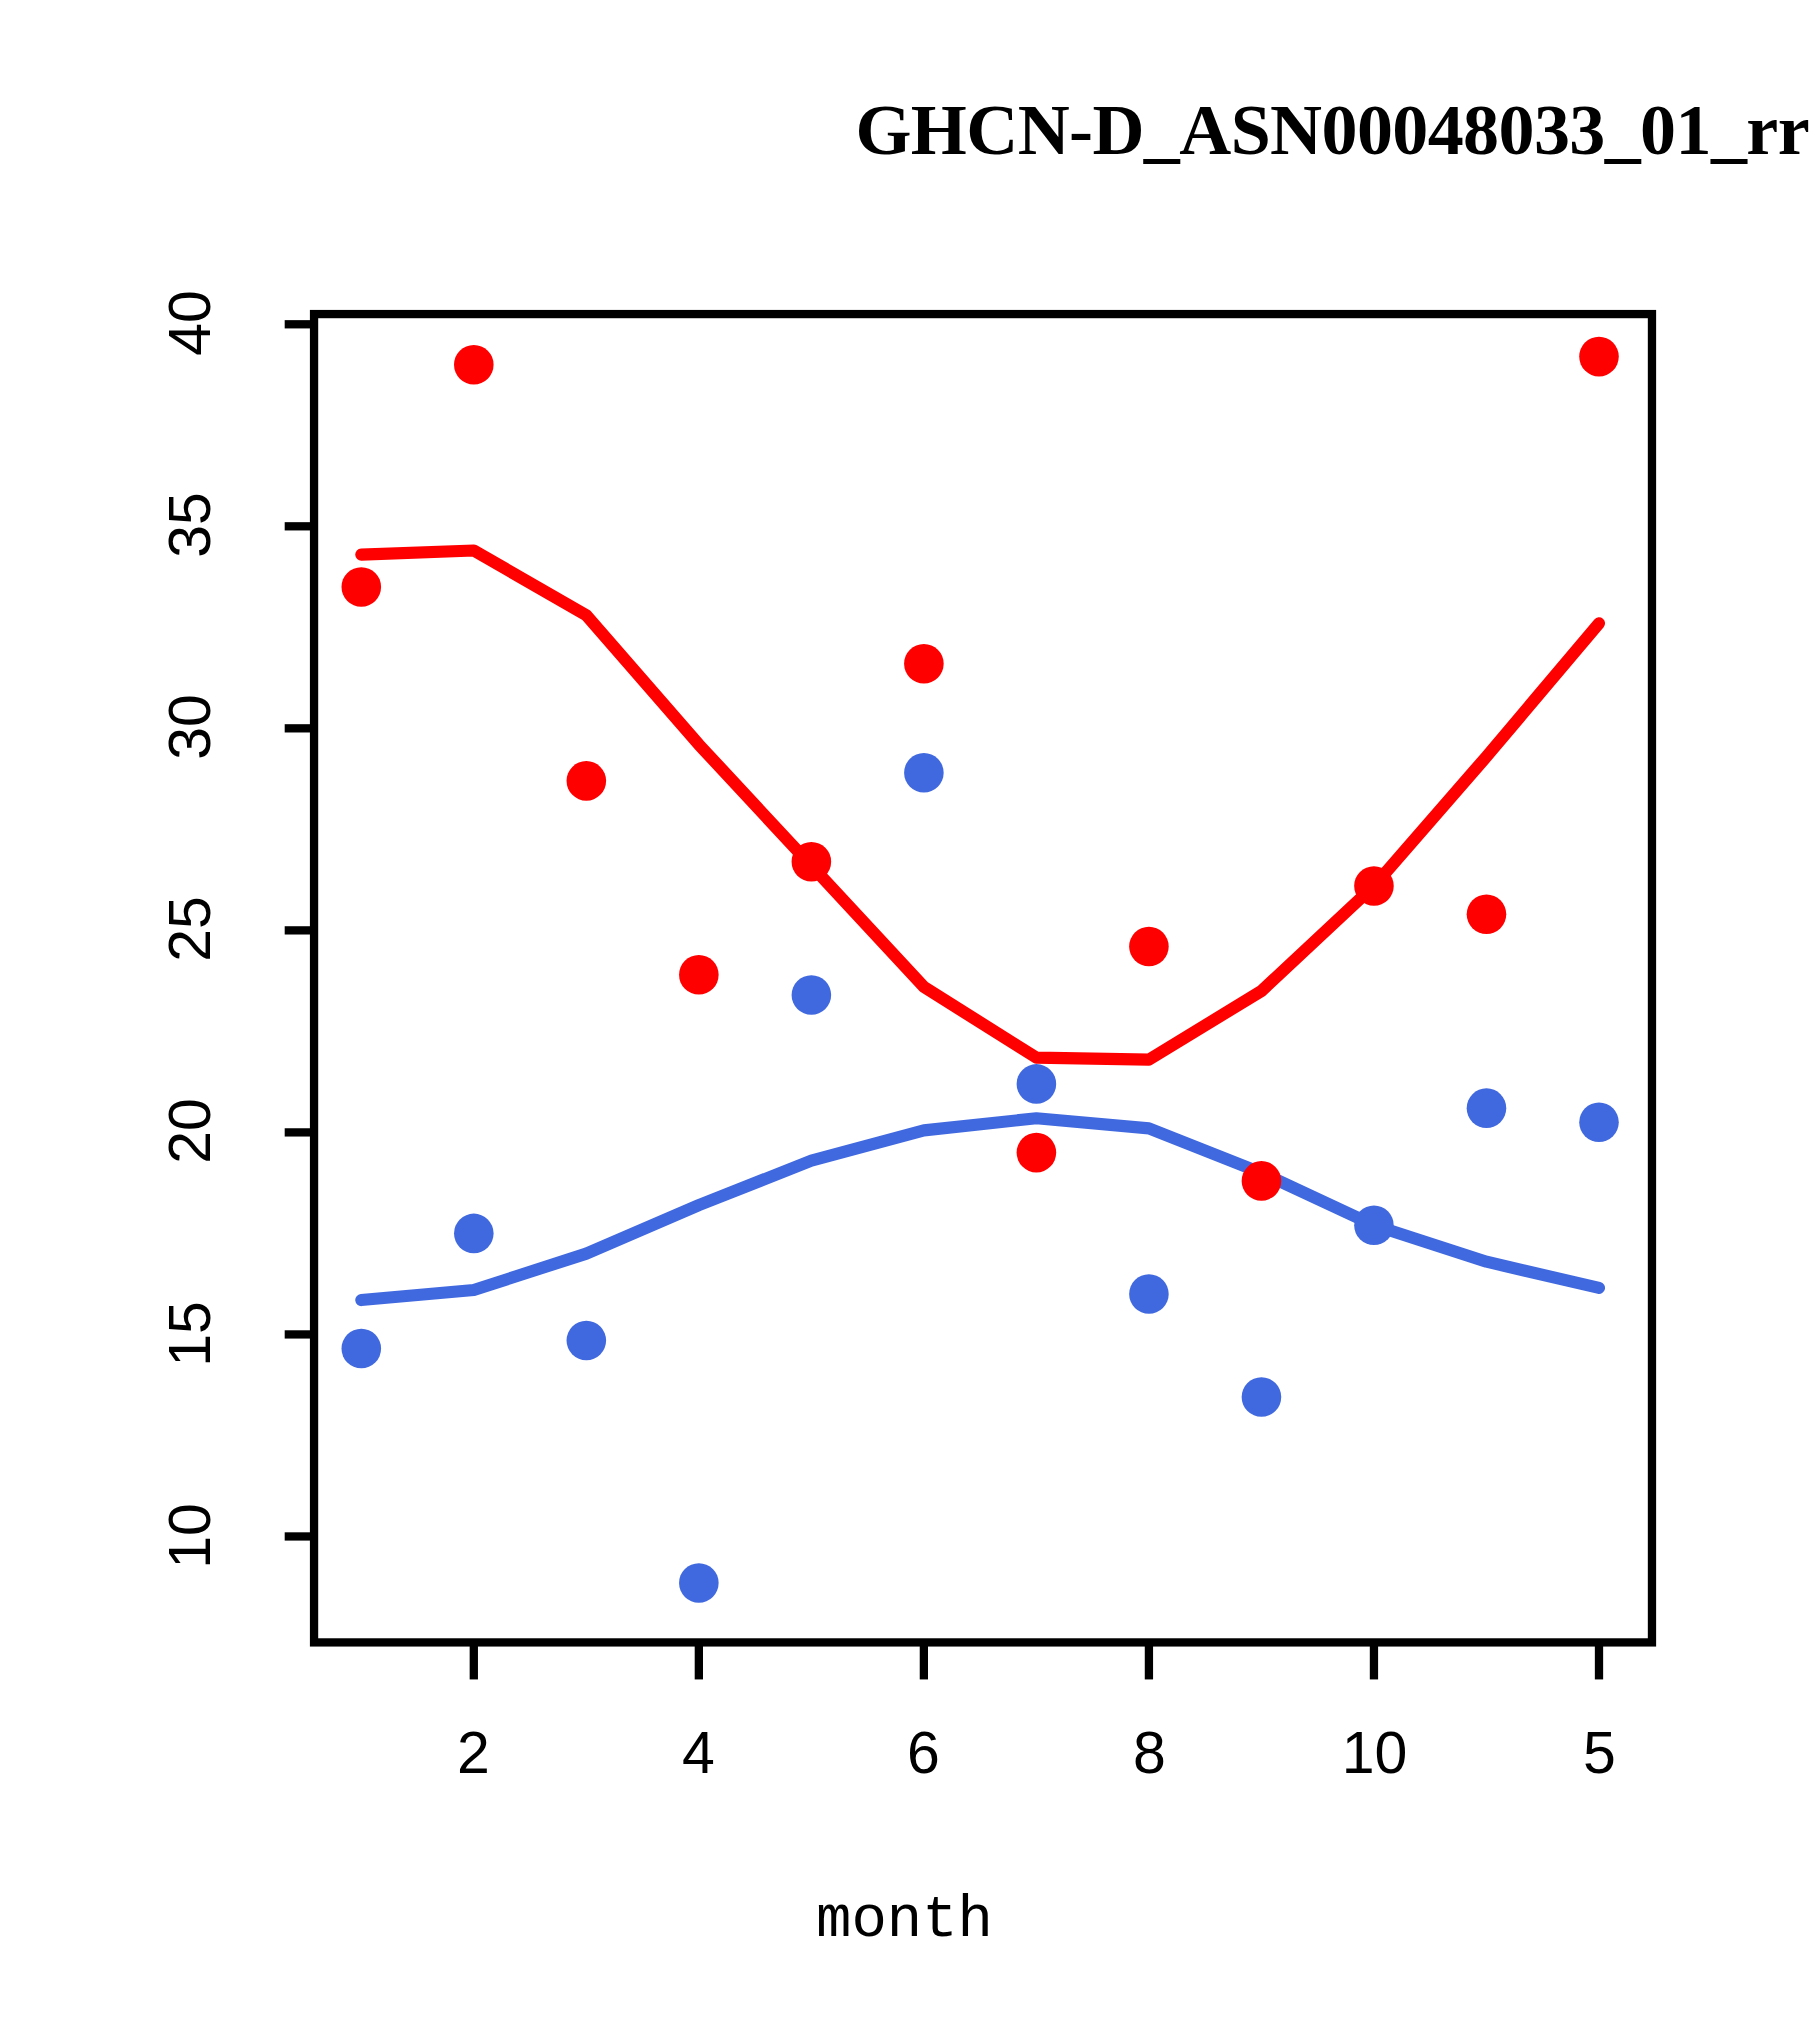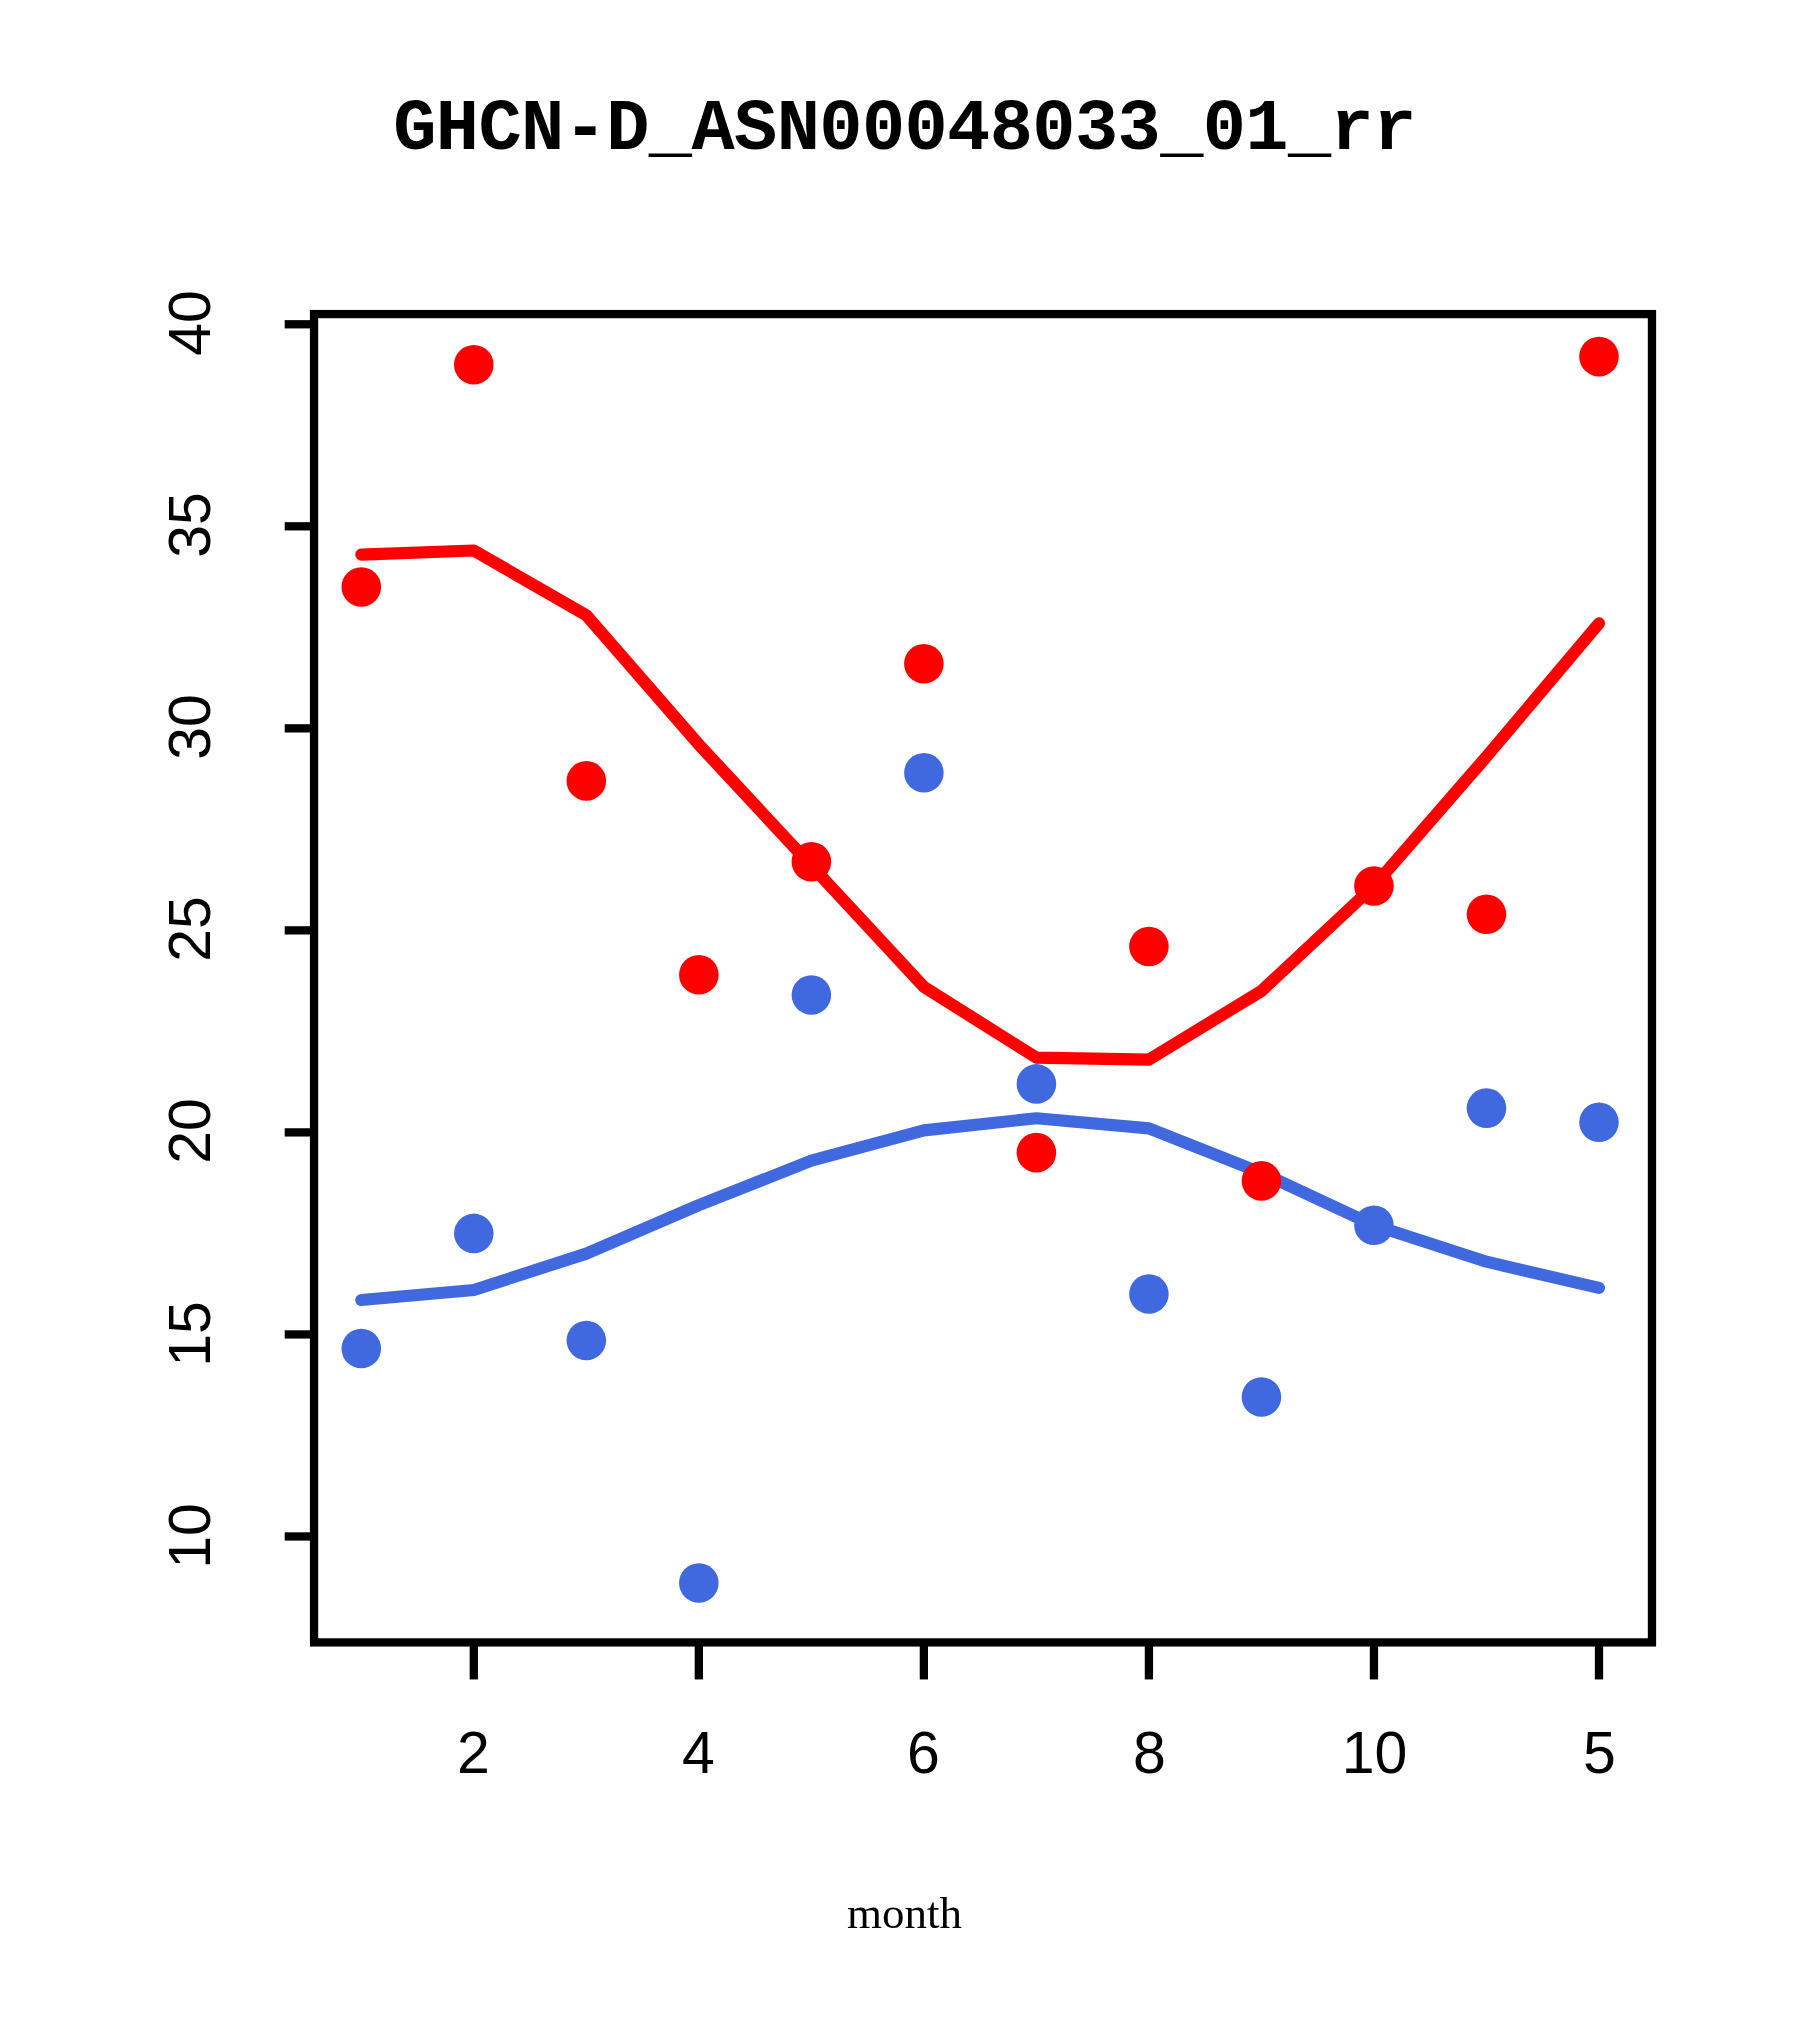--- a/index.html
+++ b/index.html
@@ -21,44 +21,44 @@
     left: 0; top: 0;
     width: 1809px;
     height: 2035px;
     background: #ffffff;
   }
   .chart-title {
     position: absolute;
     left: 0;
     top: 89px;
     width: 1809px;
-    text-align: center;
-    font-family: Liberation Mono, monospace;
+    text-align: right;
+    font-family: Liberation Serif, serif;
     font-weight: bold;
     font-size: 72px;
     letter-spacing: -0.6px;
     color: #000000;
     white-space: nowrap;
   }
   #plot-svg {
     position: absolute;
     left: 0;
     top: 0;
     width: 1809px;
     height: 2035px;
     display: block;
   }
   .axis-label-x {
     position: absolute;
     left: 0;
     top: 1887px;
     width: 1809px;
     text-align: center;
-    font-size: 45px;
-    font-family: Liberation Serif, serif;
+    font-size: 59px;
+    font-family: Liberation Mono, monospace;
     color: #000000;
   }
   .ytick-label {
     position: absolute;
     font-size: 59px;
     font-family: "Liberation Sans", sans-serif;
     color: #000000;
     transform-origin: center center;
     transform: rotate(-90deg);
     white-space: nowrap;

